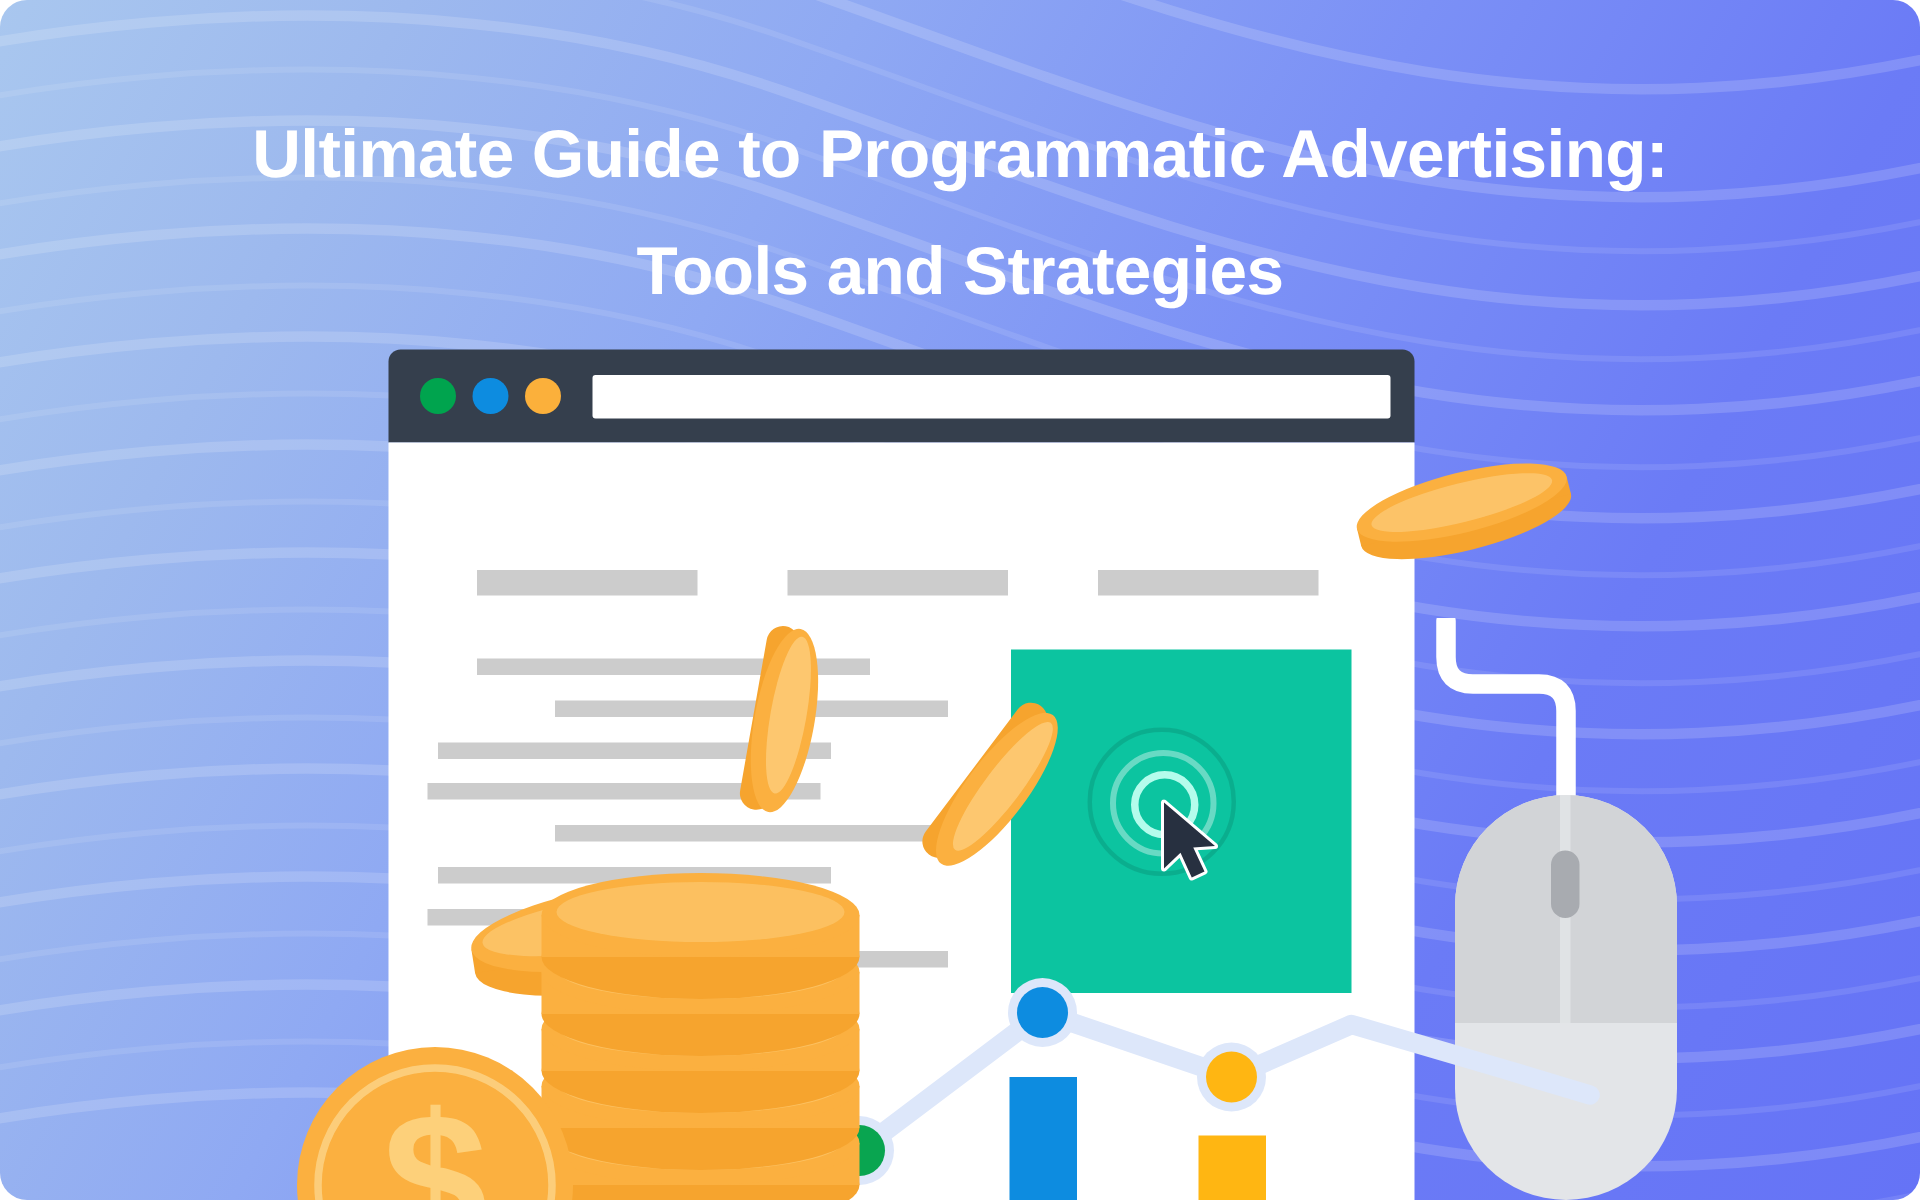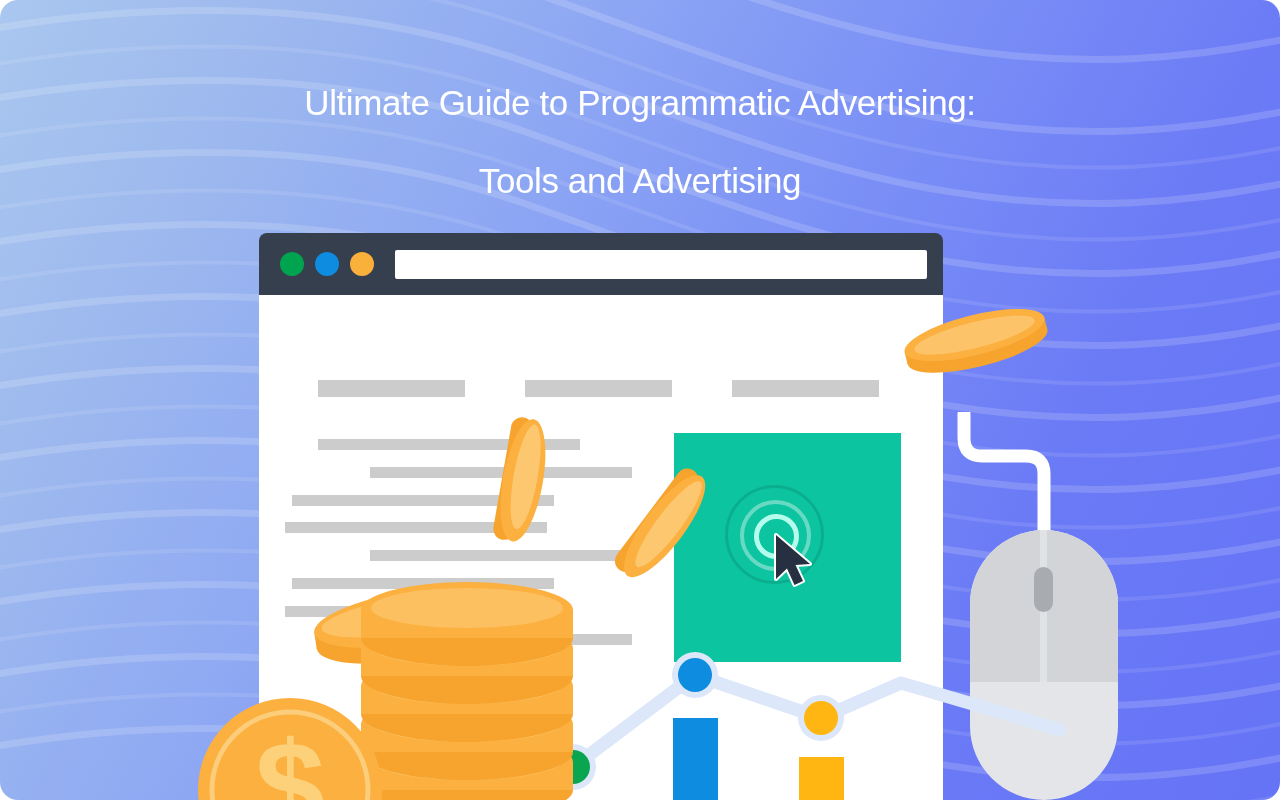--- a/index.html
+++ b/index.html
@@ -31,22 +31,22 @@
   .title-wrap {
     position: absolute;
     left: 0;
     right: 0;
     top: 64px;
     text-align: center;
     z-index: 6;
   }
   .title-line {
     color: #ffffff;
-    font-size: 35px;
-    font-weight: normal;
+    font-size: 45px;
+    font-weight: bold;
     letter-spacing: -0.4px;
     line-height: 78px;
     white-space: nowrap;
   }
 
   
   .browser {
     position: absolute;
     left: 259px;
     top: 233px;
@@ -218,21 +218,21 @@
       <path d="M-320,588 C-60,478 260,438 520,528 S1000,728 1340,638"></path>
       <path d="M-320,660 C-60,550 260,510 520,600 S1000,800 1340,710"></path>
       <path d="M-320,732 C-60,622 260,582 520,672 S1000,872 1340,782"></path>
       <path d="M-320,804 C-60,694 260,654 520,744 S1000,944 1340,854"></path>
       <path d="M-320,84 C-60,-26 260,-66 520,24 S1000,224 1340,134"></path>
     </g>
   </svg>
 
   <div class="title-wrap">
     <div class="title-line">Ultimate Guide to Programmatic Advertising:</div>
-    <div class="title-line">Tools and Advertising</div>
+    <div class="title-line">Tools and Strategies</div>
   </div>
 
   <svg class="coins-back" viewBox="0 0 1280 800" preserveAspectRatio="none">
 
     <g transform="translate(975,337) rotate(-14)">
       <ellipse cx="0" cy="10" rx="72" ry="20" fill="#f6a42e"></ellipse>
       <rect x="-72" y="-2" width="144" height="12" fill="#f6a42e"></rect>
       <ellipse cx="0" cy="-2" rx="72" ry="20" fill="#fbb040"></ellipse>
       <ellipse cx="0" cy="-2" rx="62" ry="13" fill="#fdd488" opacity="0.55"></ellipse>
     </g>

